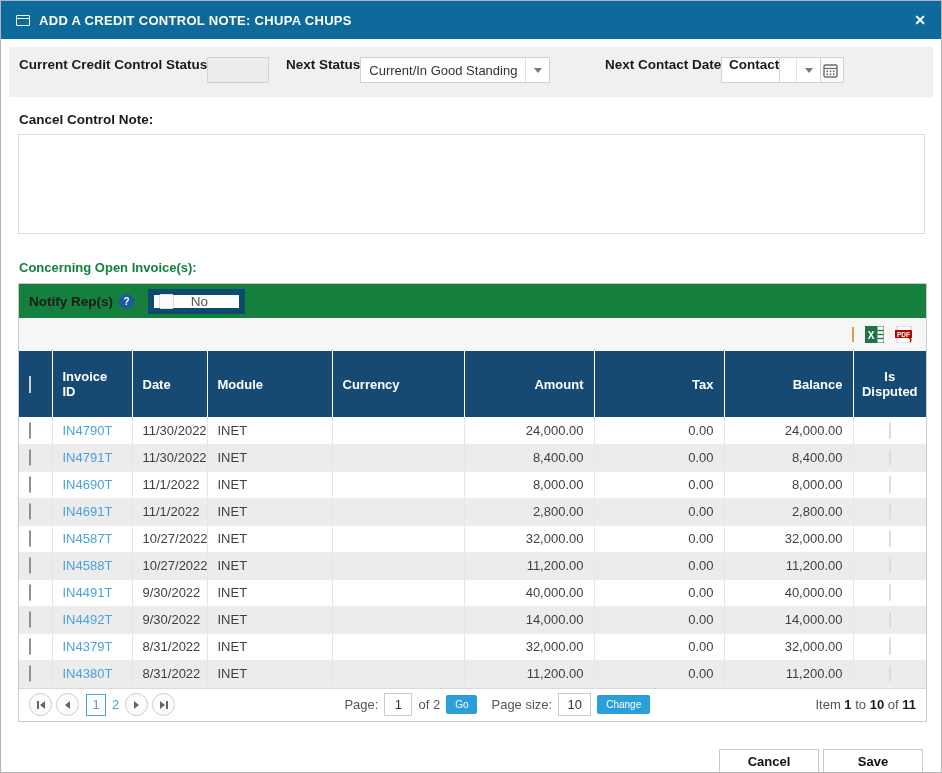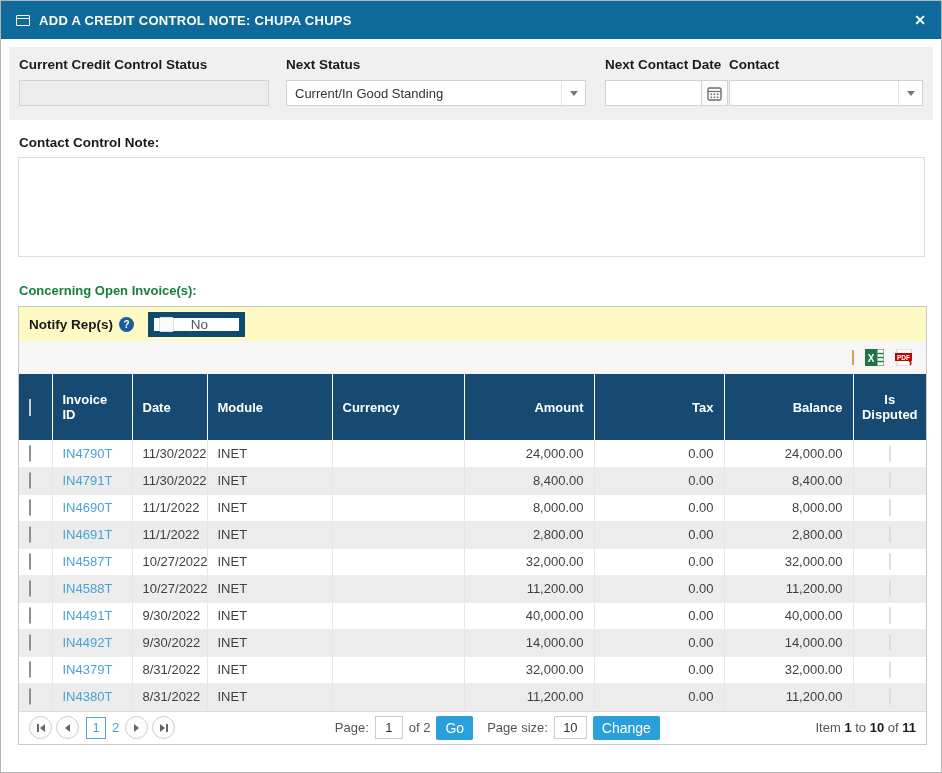--- a/index.html
+++ b/index.html
@@ -16,21 +16,21 @@
 
   
   .titlebar{height:38px;background:var(--c-titlebar);display:flex;align-items:center;padding:16px 15px;}
   .win-icon{width:14px;height:11px;border:1px solid #fff;border-radius:1px;position:relative;flex:0 0 auto;}
   .win-icon::before{content:"";position:absolute;left:0;right:0;top:2px;height:1px;background:#fff;}
   .titlebar-title{color:#fff;font-size:13px;font-weight:700;letter-spacing:.3px;margin-left:9px;}
   .close-btn{margin-left:auto;color:#fff;font-size:14px;font-weight:700;cursor:pointer;line-height:1;}
 
   
   .form-block{margin:8px 8px 0;background:#f0f0f0;padding:10px 10px 14px;display:flex;}
-  .f-col{display:flex;flex-direction:column;}
+  .f-col{display:flex;flex-direction:row;}
   .f-label{font-size:13.5px;font-weight:700;color:#1a1a1a;margin-bottom:8px;white-space:nowrap;}
   .f-input{height:26px;border:1px solid #d2d2d2;background:#fff;font-family:inherit;font-size:13px;padding:0 7px;color:#333;width:100%;}
   .f-input.disabled{background:#ececec;}
   .col-status{width:250px;margin-right:17px;}
   .col-next{width:300px;margin-right:19px;}
   .col-date{width:124px;}
   .col-contact{flex:1;}
   .selectbox{height:26px;border:1px solid #d2d2d2;background:#fff;display:flex;align-items:center;cursor:pointer;}
   .select-text{flex:1;font-size:13px;color:#333;padding:0 8px;white-space:nowrap;overflow:hidden;}
   .select-arrow{width:24px;align-self:stretch;border-left:1px solid #e3e3e3;display:flex;align-items:center;justify-content:center;}
@@ -39,21 +39,21 @@
   .date-wrap .f-input{width:97px;}
   .cal-btn{width:27px;height:26px;margin-left:-1px;border:1px solid #d2d2d2;background:#fbfbfb;display:flex;align-items:center;justify-content:center;cursor:pointer;}
 
   
   .note-label{margin:15px 18px 7px;font-size:13.5px;font-weight:700;color:#1a1a1a;}
   .note-area{display:block;margin:0 17px;width:907px;height:100px;border:1px solid #dcdcdc;resize:none;font-family:inherit;font-size:13px;padding:6px;}
 
   
   .concerning-label{margin:26px 18px 8px;font-size:13px;font-weight:700;color:#15803d;}
   .grid-wrap{margin:0 17px;border:1px solid #c9c9c9;width:909px;font-size:13px;}
-  .notify-row{background:#fef9c3;height:34px;display:flex;align-items:center;padding:0 10px;}
+  .notify-row{background:#15803d;height:34px;display:flex;align-items:center;padding:0 10px;}
   .notify-label{font-size:13.5px;font-weight:700;color:#1a1a1a;}
   .help-icon{width:15px;height:15px;border-radius:50%;background:#1a5b9b;color:#fff;font-size:10px;font-weight:700;display:inline-flex;align-items:center;justify-content:center;margin-left:6px;cursor:pointer;}
   .toggle{width:97px;height:25px;background:#fff;border:6px solid #0c4a6e;display:flex;align-items:center;margin-left:14px;cursor:pointer;}
   .toggle-box{width:15px;height:15px;border:1px solid #ddd;background:#fbfbfb;margin-left:5px;border-radius:2px;}
   .toggle-text{flex:1;text-align:center;color:#555;font-size:13.5px;padding-right:14px;}
   .toolbar-row{background:#f6f6f6;height:33px;display:flex;align-items:center;justify-content:flex-end;padding:0 12px;gap:11px;}
   .tb-sep{width:2px;height:15px;background:var(--c-sep);}
   .icon-btn{display:flex;align-items:center;cursor:pointer;}
 
   
@@ -77,21 +77,21 @@
   .pg-circle{width:23px;height:23px;border-radius:50%;border:1px solid #ccc;background:#fcfcfc;display:flex;align-items:center;justify-content:center;gap:1px;margin-right:4px;cursor:pointer;}
   .arr-l{width:0;height:0;border-top:4px solid transparent;border-bottom:4px solid transparent;border-right:5px solid #666;}
   .arr-r{width:0;height:0;border-top:4px solid transparent;border-bottom:4px solid transparent;border-left:5px solid #666;}
   .pg-bar{width:2px;height:8px;background:#666;}
   .page-current{min-width:20px;height:22px;border:1px solid var(--c-link);color:var(--c-link);display:inline-flex;align-items:center;justify-content:center;padding:0 4px;margin:0 5px 0 3px;}
   .page-link{color:var(--c-link);margin:0 6px 0 1px;cursor:pointer;}
   .pg-spacer{flex:1;}
   .pg-group{display:flex;align-items:center;gap:6px;color:#555;}
   .pg-input{width:28px;height:23px;border:1px solid #ccc;text-align:center;font-family:inherit;font-size:13px;color:#333;}
   .pg-input.size{width:33px;}
-  .blue-btn{background:var(--c-btnblue);color:#fff;border:none;font-family:inherit;font-size:14px;padding:4px 9px;border-radius:2px;cursor:pointer;}
+  .blue-btn{background:var(--c-btnblue);color:#fff;border:none;font-family:inherit;font-size:10px;padding:4px 9px;border-radius:2px;cursor:pointer;}
   .item-summary{color:#555;white-space:nowrap;}
   .item-summary b{color:#1c1c1c;}
 
   
   .footer{display:flex;justify-content:flex-end;gap:4px;margin:27px 18px 0;}
   .foot-btn{width:100px;height:25px;background:#fff;border:1px solid #c8c8c8;font-family:inherit;font-size:13px;font-weight:700;color:#111;cursor:pointer;}
 </style>
 </head>
 <body>
 
@@ -141,21 +141,21 @@
       <span class="f-label">Contact</span>
       <div class="selectbox">
         <span class="select-text"></span>
         <span class="select-arrow">
             <span class="caret"></span>
           </span>
       </div>
     </div>
   </div>
 
-  <div class="note-label">Contact Control Note:</div>
+  <div class="note-label">Cancel Control Note:</div>
   <textarea class="note-area" style=""></textarea>
 
   <div class="concerning-label">Concerning Open Invoice(s):</div>
 
   <div class="grid-wrap">
     <div class="notify-row">
       <span class="notify-label">Notify Rep(s)</span>
       <span class="help-icon">?</span>
       <span class="toggle">
         <span class="toggle-box"></span>

